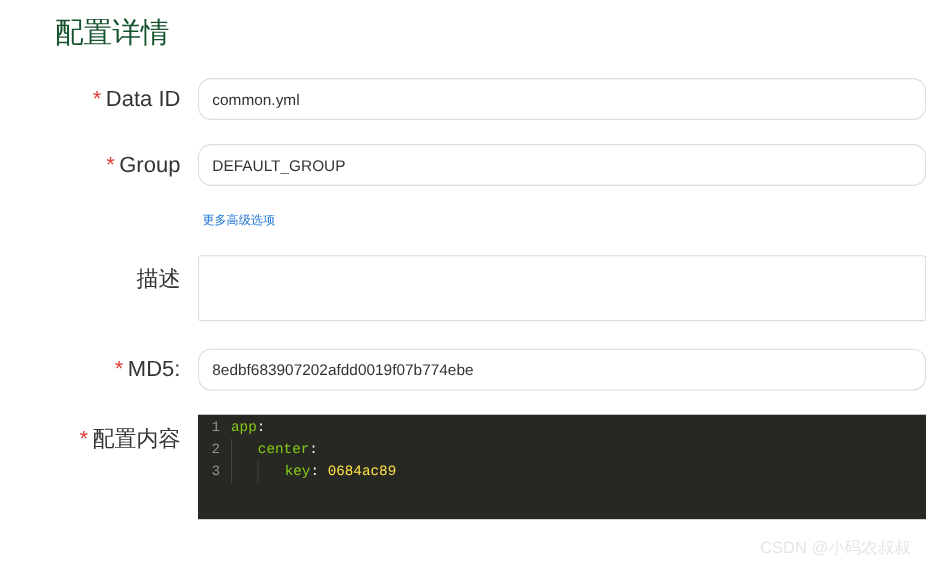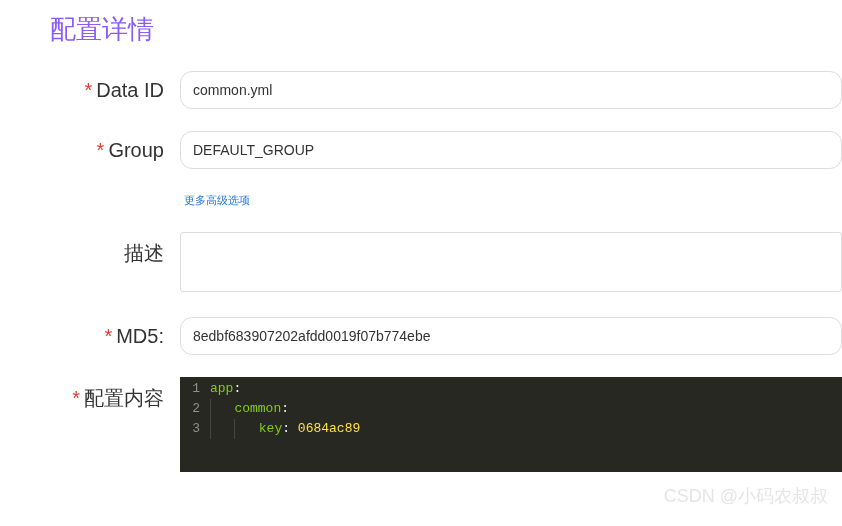--- a/index.html
+++ b/index.html
@@ -9,21 +9,21 @@
     color: #333;
     background: #fff;
     width: 842px;
     height: 526px;
     overflow: hidden;
     position: relative;
   }
   .page-title {
     font-size: 26px;
     font-weight: 400;
-    color: #8b5cf6;
+    color: #14532d;
     padding: 12px 0 24px 50px;
   }
   .form-row {
     display: flex;
     align-items: flex-start;
     margin-bottom: 22px;
     padding-left: 0;
   }
   .form-label {
     width: 180px;
@@ -100,21 +100,21 @@
     height: 20px;
     vertical-align: top;
   }
   .tk-key { color: #84cc16; }
   .tk-colon { color: #f8f8f2; }
   .tk-num { color: #fde047; }
   .watermark {
     position: absolute;
     right: 14px;
     bottom: 18px;
-    font-size: 18px;
+    font-size: 15px;
     color: rgba(220,220,220,0.75);
     pointer-events: none;
     font-family: "Microsoft YaHei", sans-serif;
     margin-left: 20px;
   }
   .adv-row { margin-bottom: 24px; }
 </style>
 </head>
 <body>
 
@@ -158,21 +158,21 @@
 <div class="form-row" style="margin-bottom:0;">
   <label class="form-label"><span class="req">*</span><span>配置内容</span></label>
   <div class="form-control">
     <div class="code-editor" id="code-editor">
         <div class="code-line">
           <div class="gutter">1</div>
           <div class="code-content"><span class="tk-key">app</span><span class="tk-colon">:</span></div>
         </div>
         <div class="code-line">
           <div class="gutter">2</div>
-          <div class="code-content"><span class="indent-guide"></span>   <span class="tk-key">common</span><span class="tk-colon">:</span></div>
+          <div class="code-content"><span class="indent-guide"></span>   <span class="tk-key">center</span><span class="tk-colon">:</span></div>
         </div>
         <div class="code-line">
           <div class="gutter">3</div>
           <div class="code-content"><span class="indent-guide"></span>   <span class="indent-guide"></span>   <span class="tk-key">key</span><span class="tk-colon">:</span> <span class="tk-num">0684ac89</span></div>
         </div>
       </div>
   </div>
 </div>
 
 <div class="watermark">CSDN @小码农叔叔</div>

